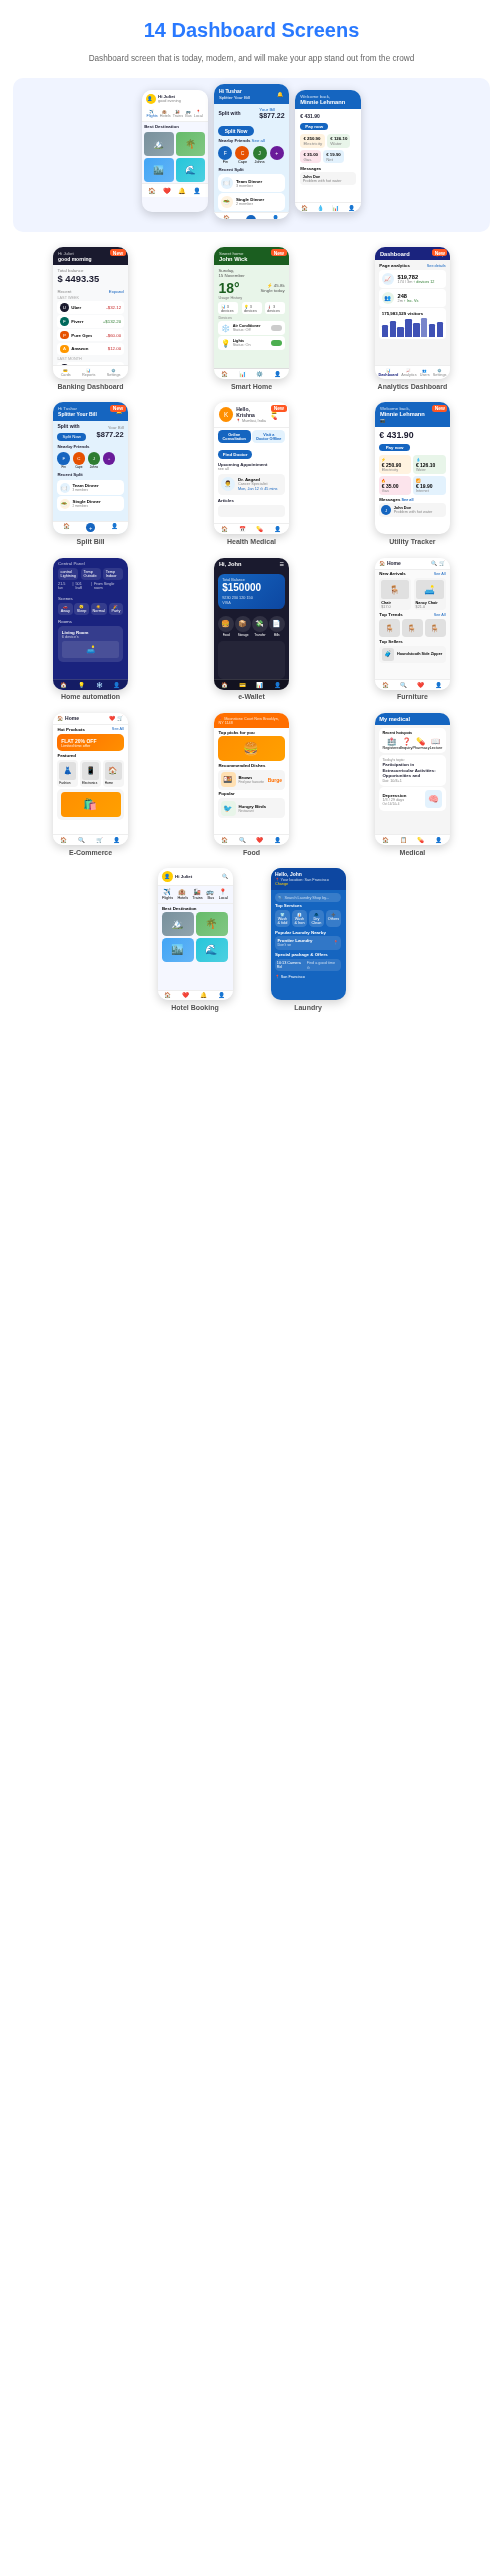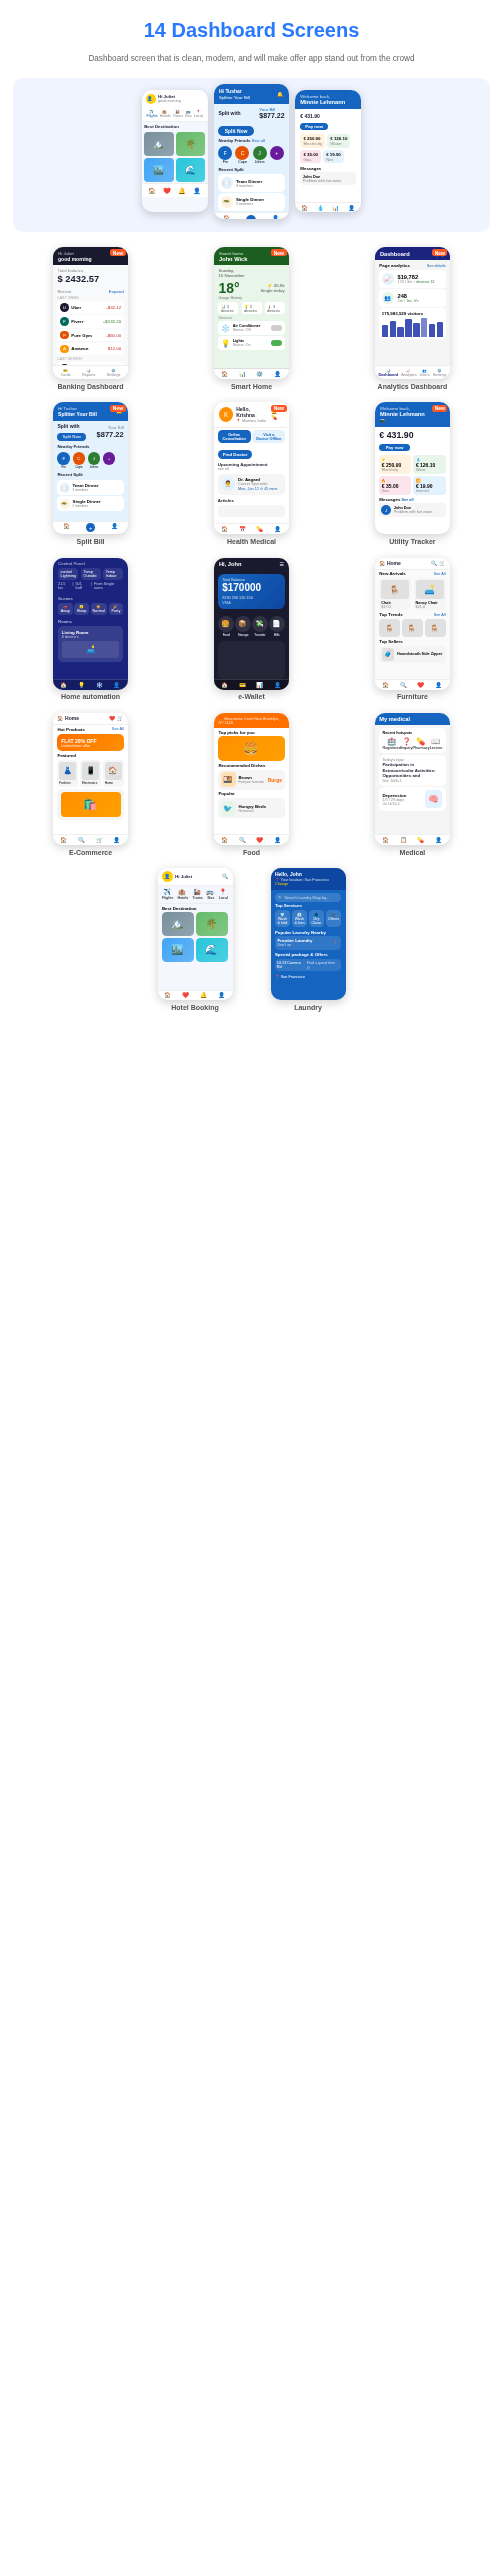--- a/index.html
+++ b/index.html
@@ -25,21 +25,21 @@
   </style>
 </head>
 <body>
 
 <div class="page">
 
   <div class="header">
     <h1>
       <span class="highlight-blue">14</span><span> Dashboard Screens</span>
     </h1>
-    <p>Dashboard screen that is clean, modern, and will make offer app stand out from the crowd</p>
+    <p>Dashboard screen that is today, modern, and will make your app stand out from the crowd</p>
   </div>
 
   <div style="background:#f0f4ff; border-radius:10px; padding:12.6px; margin-bottom:15px; display:flex; justify-content:center; gap:6.3px; align-items:flex-start;">
 
     <div class="phone" style="width:66px;height:122px;background:#f5f7ff;position:relative;">
       <div style="background:#fff;padding:3.1px 3.8px;display:flex;gap:2.5px;align-items:center;">
         <div style="background:#ffcc02;border-radius:50%;width:10px;height:10px;display:flex;align-items:center;justify-content:center;font-size:4.4px;">👤</div>
         <div>
           <div style="font-size:4.4px;font-weight:700;color:#1a1a2e;">Hi Juliet</div>
           <div style="font-size:3.8px;color:#888;">good evening</div>
@@ -165,21 +165,21 @@
 
     <div class="screen-item">
       <div class="phone" style="width:75px;height:132px;background:#f8f9fa;position:relative;">
         <span class="screen-new-badge">New</span>
         <div style="background:#1a1a2e;padding:3.8px 5px;">
           <div style="font-size:4.4px;color:rgba(255,255,255,0.7);">Hi Juliet</div>
           <div style="font-size:5px;font-weight:700;color:#fff;">good morning</div>
         </div>
         <div style="padding:3.1px 4.4px;">
           <div style="font-size:4.4px;color:#888;">Total balance</div>
-          <div style="font-size:9.4px;font-weight:800;color:#1a1a2e;">$ 2432.57</div>
+          <div style="font-size:9.4px;font-weight:800;color:#1a1a2e;">$ 4493.35</div>
         </div>
         <div style="padding:1.9px 4.4px;">
           <div style="display:flex;justify-content:space-between;font-size:4.4px;color:#888;margin-bottom:1.3px;">
               <span>Recent</span>
               <span style="color:#1565c0;">Expand</span>
             </div>
           <div style="font-size:3.8px;color:#aaa;">LAST WEEK</div>
           <div style="background:#fff;border-radius:3.8px;padding:1.9px 2.5px;margin:1.3px 0;display:flex;gap:2.5px;align-items:center;">
             <div style="width:8.8px;height:8.8px;border-radius:50%;background:#1a1a2e;display:flex;align-items:center;justify-content:center;font-size:4.4px;color:#fff;">U</div>
             <div style="flex:1;font-size:4.4px;font-weight:600;">Uber</div>
@@ -505,21 +505,21 @@
     </div>
 
     <div class="screen-item">
       <div class="phone" style="width:75px;height:132px;background:#1a1a2e;position:relative;">
         <div style="padding:3.8px 5px;display:flex;justify-content:space-between;align-items:center;">
           <div style="font-size:5.7px;font-weight:700;color:#fff;">Hi, John</div>
           <div style="font-size:5px;color:#fff;">☰</div>
         </div>
         <div style="background:linear-gradient(135deg,#1565c0,#0d47a1);border-radius:6.3px;margin:2.5px 3.8px;padding:4.4px;">
           <div style="font-size:3.8px;color:rgba(255,255,255,0.8);">Total Balance</div>
-          <div style="font-size:10px;font-weight:800;color:#fff;">$170000</div>
+          <div style="font-size:10px;font-weight:800;color:#fff;">$150000</div>
           <div style="font-size:3.8px;color:rgba(255,255,255,0.8);margin-top:2.5px;">9230 230 120 150</div>
           <div style="display:flex;justify-content:space-between;align-items:center;margin-top:1.3px;">
             <div style="font-size:3.8px;color:rgba(255,255,255,0.7);">VISA</div>
           </div>
         </div>
         <div style="display:flex;justify-content:space-around;padding:3.8px;">
           <div style="text-align:center;">
               <div style="width:16.3px;height:16.3px;border-radius:50%;background:rgba(255,255,255,0.1);display:flex;align-items:center;justify-content:center;font-size:7px;">🍔</div>
               <div style="font-size:3.1px;color:#fff;margin-top:1.3px;">Food</div>
             </div>

